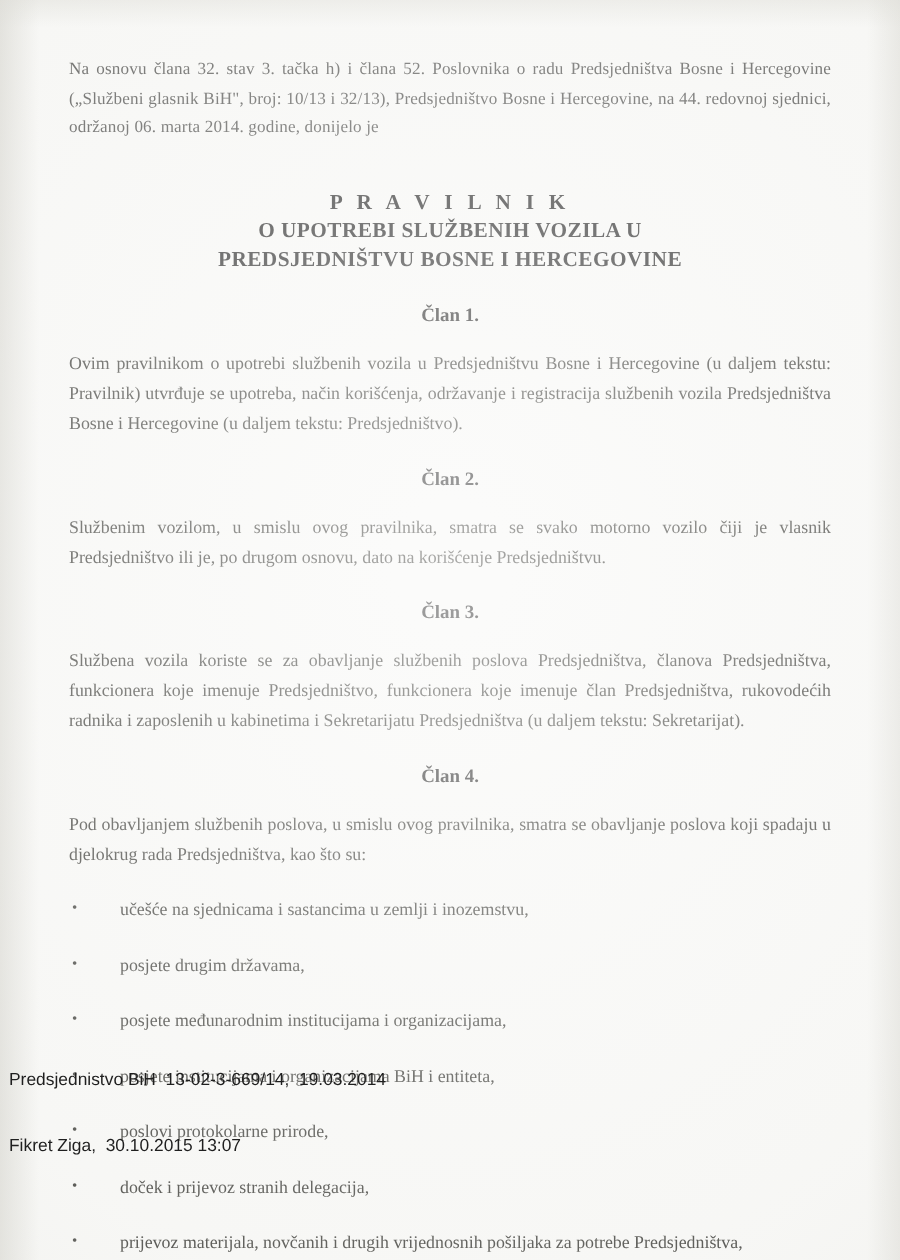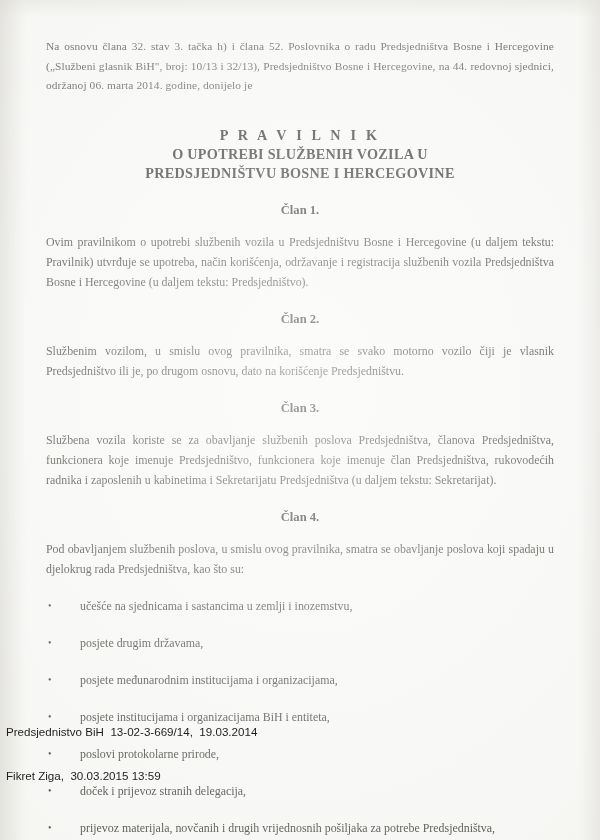--- a/index.html
+++ b/index.html
@@ -115,21 +115,21 @@
     color: #43433f;
   }
   .bullet-item .bullet-text {
     display: block;
     text-indent: 34px;
   }
 
   .footer-stamp {
     position: absolute;
     left: 6px;
-    bottom: 28px;
+    bottom: 40px;
     font-family: "Liberation Sans", "DejaVu Sans", sans-serif;
     font-size: 11.6px;
     line-height: 14.5px;
     color: #1f1f1f;
     white-space: pre;
   }
   .footer-line {
     display: block;
   }
 </style>
@@ -203,16 +203,16 @@
 
       </ul>
     </div>
 
   </div>
 
   <div class="scan-tint"></div>
 
   <div class="footer-stamp">
     <span class="footer-line">Predsjednistvo BiH  13-02-3-669/14,  19.03.2014</span>
-    <span class="footer-line">Fikret Ziga,  30.03.2015 13:59</span>
+    <span class="footer-line">Fikret Ziga,  30.10.2015 13:07</span>
   </div>
 
 </div>
 
 </body></html>

